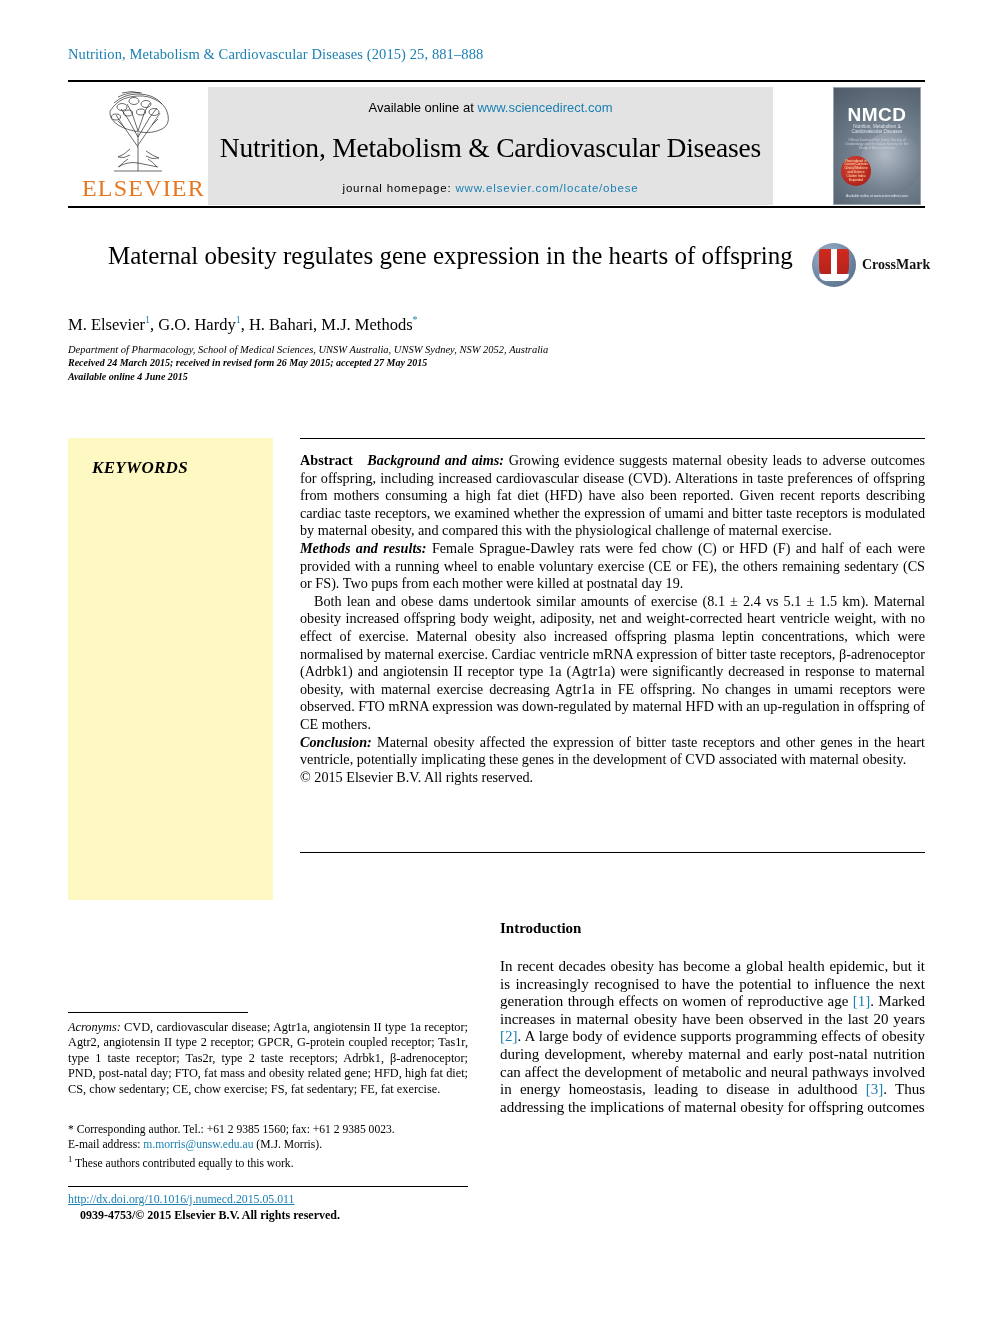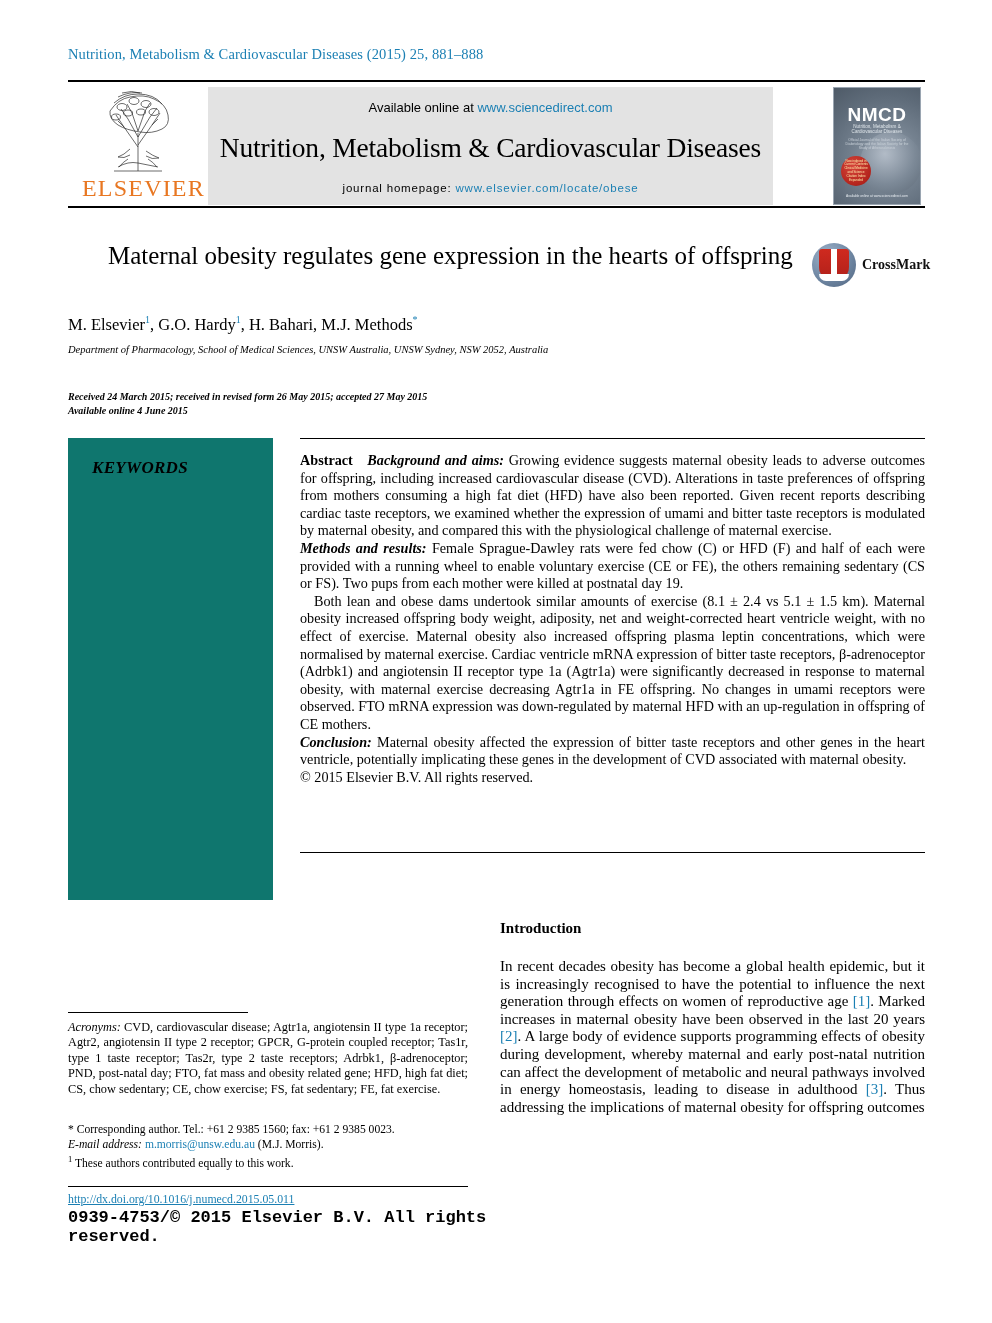--- a/index.html
+++ b/index.html
@@ -229,21 +229,21 @@
     top: 344px;
     width: 760px;
     font-family: "Liberation Serif", serif;
     font-style: italic;
     font-size: 10.5px;
     color: #000;
   }
   .history {
     position: absolute;
     left: 68px;
-    top: 390px;
+    top: 356px;
     width: 760px;
     font-family: "Liberation Serif", serif;
     font-style: italic;
     font-weight: bold;
     font-size: 10px;
     line-height: 14px;
     color: #000;
   }
 
   
@@ -307,21 +307,21 @@
     top: 852px;
     width: 625px;
     border-top: 1.6px solid #000;
   }
   .keywords-panel {
     position: absolute;
     left: 68px;
     top: 438px;
     width: 205px;
     height: 462px;
-    background: #0f766e;
+    background: #fef9c3;
   }
   .keywords-inner {
     padding: 20px 0 0 24px;
   }
   .kw-title {
     font-family: "Liberation Serif", serif;
     font-weight: bold;
     font-size: 17px;
     font-style: italic;
     letter-spacing: 0.3px;
@@ -376,21 +376,21 @@
     position: absolute;
     left: 68px;
     top: 1122px;
     width: 400px;
     font-family: "Liberation Serif", serif;
     font-size: 11.6px;
     line-height: 15px;
   }
   .corr .row { padding-left: 16px; text-indent: -16px; }
   .corr .mail { color: #1a7fb3; text-decoration: none; }
-  .corr .it { font-style: italic; }
+  .corr .it { }
   .corr sup { font-size: 8.5px; vertical-align: super; }
 
   .bottom-rule {
     position: absolute;
     left: 68px;
     top: 1186px;
     width: 400px;
     border-top: 1px solid #000;
   }
   .doi {
@@ -398,26 +398,26 @@
     left: 68px;
     top: 1192px;
     width: 420px;
     font-family: "Liberation Serif", serif;
     font-size: 11.8px;
     line-height: 15px;
   }
   .doi a { color: #1a7fb3; text-decoration: underline; }
   .issn {
     position: absolute;
-    left: 68px;
+    left: 80px;
     top: 1208px;
     width: 420px;
-    font-family: Liberation Mono, monospace;
-    font-weight: bold;
-    font-size: 17px;
+    font-family: Liberation Serif, serif;
+    font-weight: bold;
+    font-size: 12px;
   }
 
   
   .intro-head {
     position: absolute;
     left: 500px;
     top: 920px;
     font-family: "Liberation Serif", serif;
     font-weight: bold;
     font-size: 15px;

